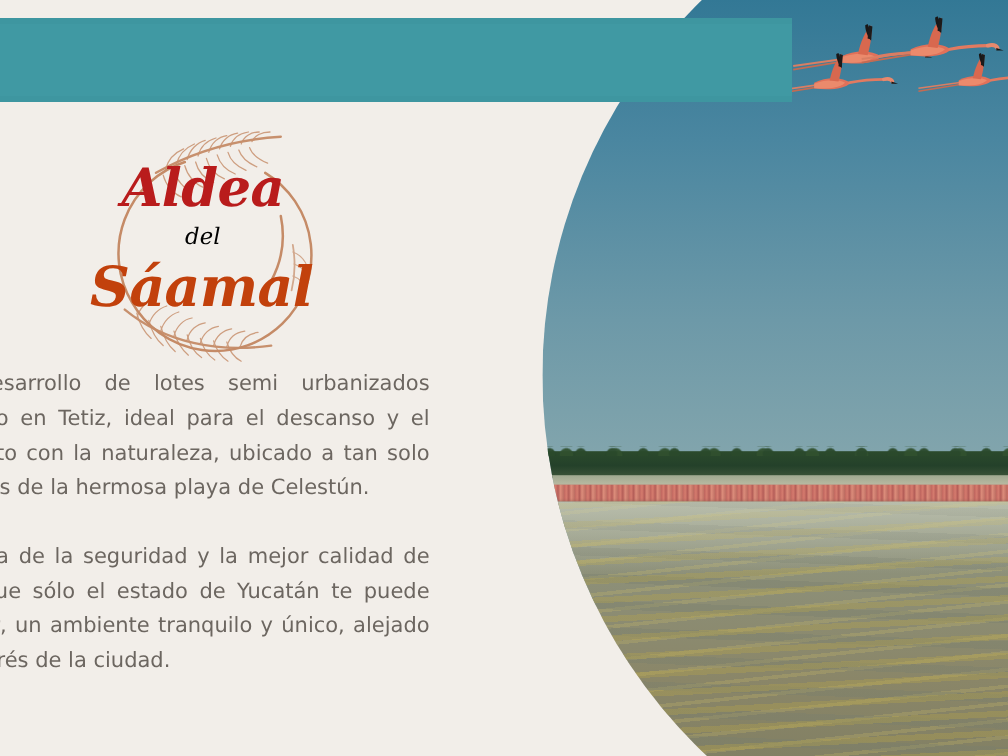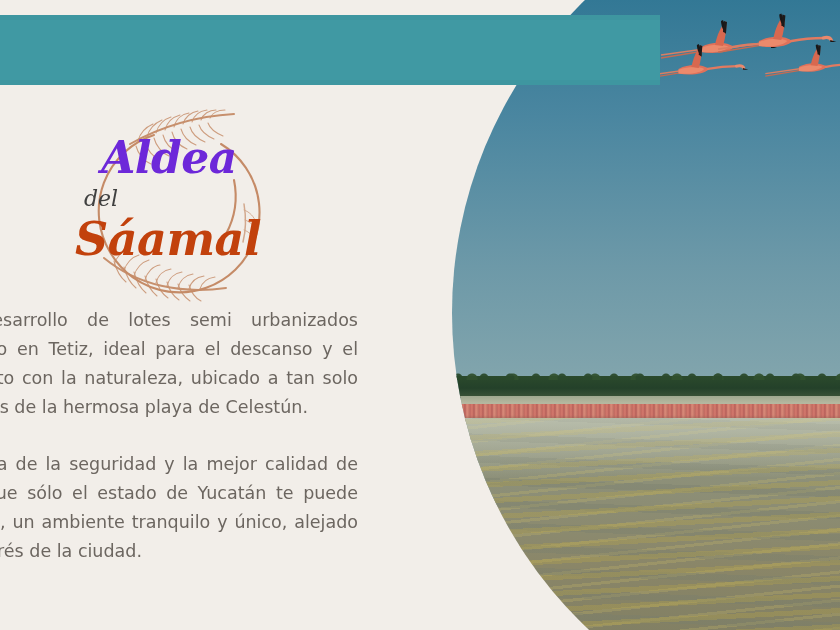--- a/index.html
+++ b/index.html
@@ -182,34 +182,35 @@
   .logo-word-aldea {
     position: absolute;
     left: 26px;
     top: 28px;
     width: 170px;
     text-align: center;
     font-family: "DejaVu Serif", serif;
     font-style: italic;
     font-size: 44px;
     font-weight: 700;
-    color: #6d28d9;
+    color: #b91c1c;
     letter-spacing: -0.5px;
     line-height: 1;
   }
   .logo-word-del {
     position: absolute;
     left: 26px;
     top: 80px;
     width: 170px;
+    text-align: center;
     font-family: "DejaVu Serif", serif;
     font-style: italic;
-    font-size: 22px;
+    font-size: 19px;
     font-weight: 400;
-    color: #404040;
+    color: #000000;
     line-height: 1;
   }
   .logo-word-saamal {
     position: absolute;
     left: 10px;
     top: 108px;
     width: 200px;
     text-align: center;
     font-family: "DejaVu Serif", serif;
     font-style: italic;

